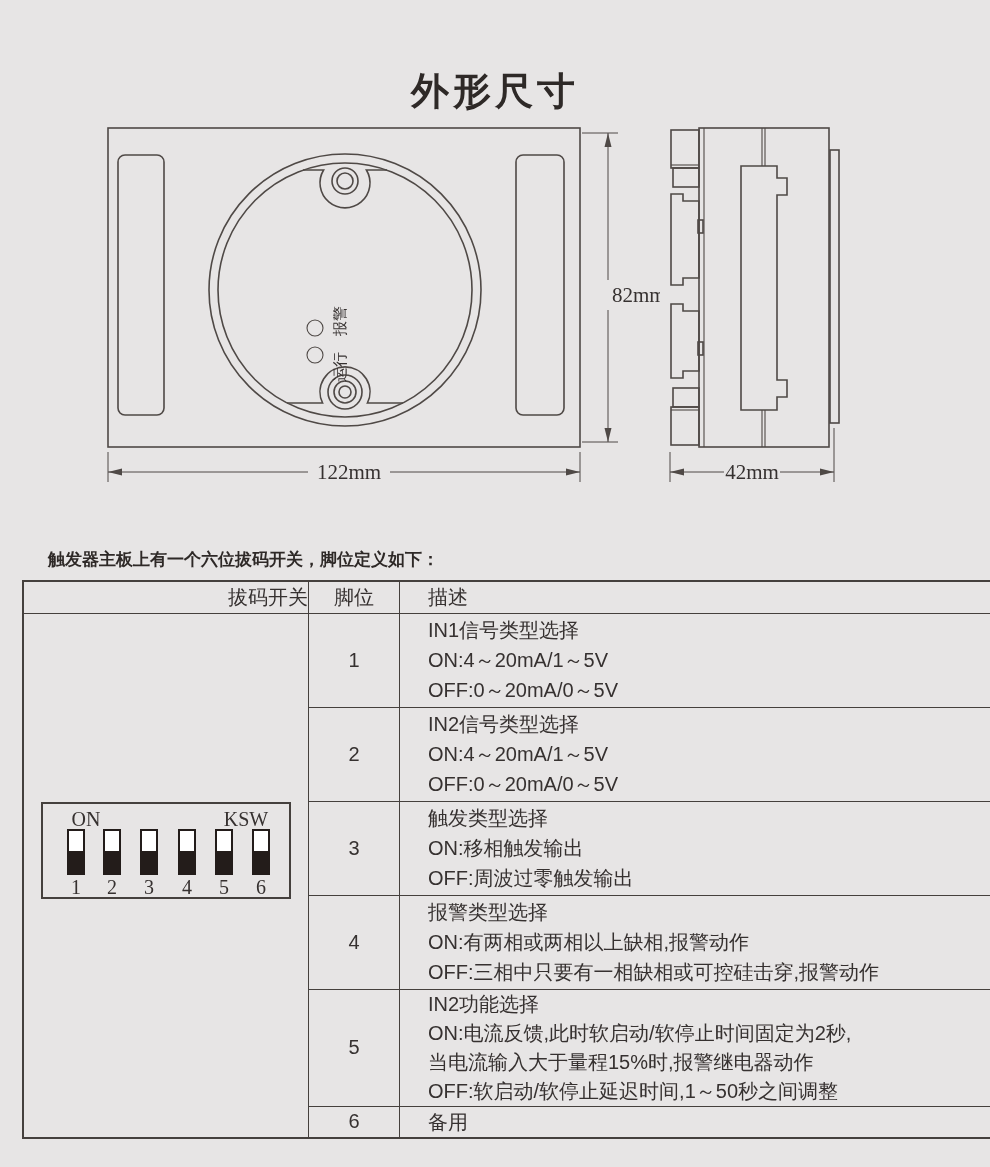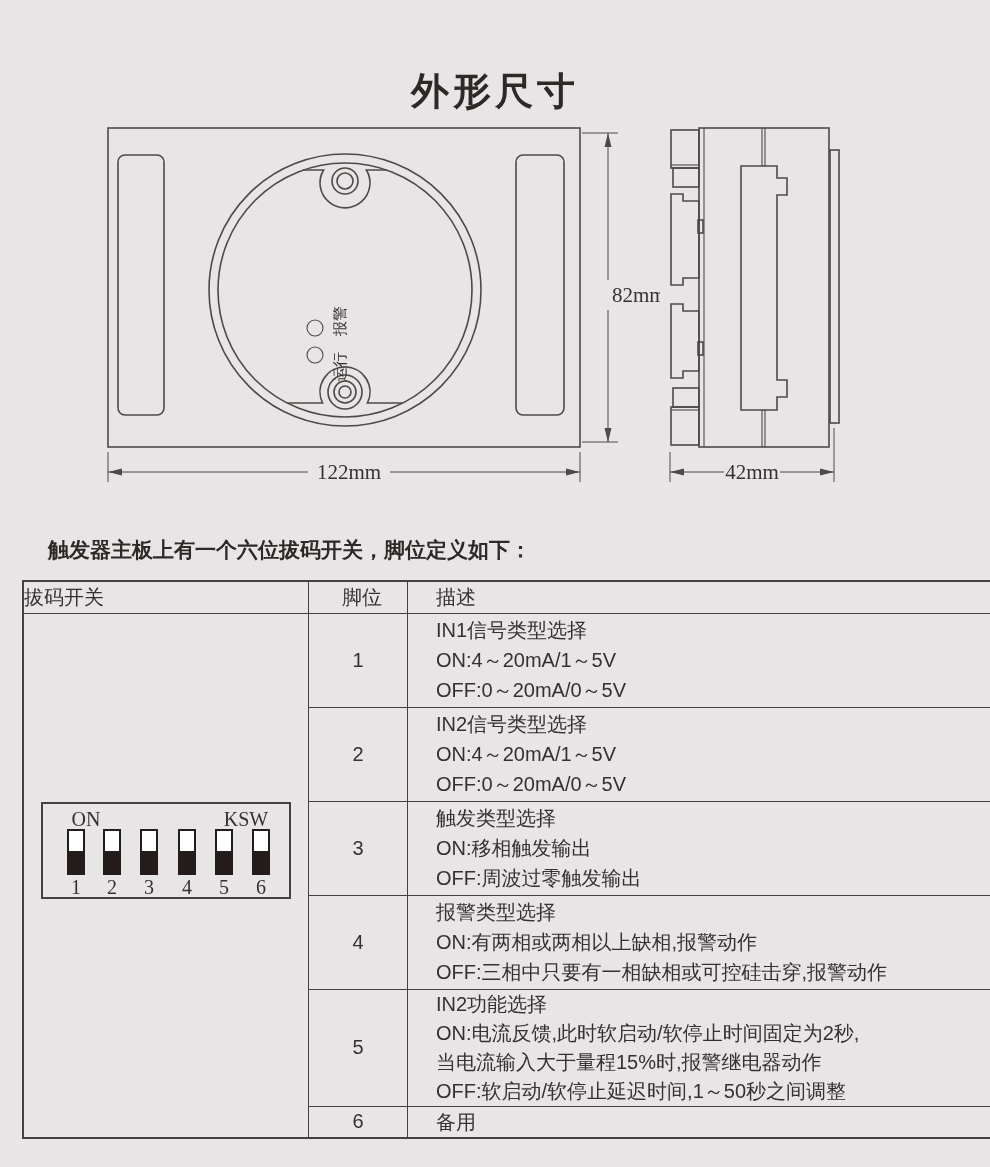--- a/index.html
+++ b/index.html
@@ -21,38 +21,38 @@
   .drawing.side{left:662px;}
   svg{display:block;}
   .ln{fill:none;stroke:#4f4946;stroke-width:1.6;}
   .thin{fill:none;stroke:#4f4946;stroke-width:1.1;}
   .dimln{fill:none;stroke:#4f4946;stroke-width:1;}
   .arrow{fill:#4f4946;stroke:none;}
   .dimtxt{font-family:"Liberation Serif",serif;font-size:21px;fill:#363130;}
   .ledtxt{font-size:15px;fill:#363130;}
 
   .intro{
-    position:absolute;left:48px;top:536px;
-    font-size:21px;font-weight:bold;color:#2e2927;white-space:nowrap;
+    position:absolute;left:48px;top:548px;
+    font-size:17px;font-weight:bold;color:#2e2927;white-space:nowrap;
   }
 
   .dip-table{
     position:absolute;left:22px;top:580px;
     border-collapse:collapse;table-layout:fixed;
     width:946px;
     font-size:20px;color:#363130;
   }
   .dip-table td,.dip-table th{
     border:1px solid #45403d;padding:0;font-weight:normal;
     vertical-align:middle;
   }
   .dip-table{border:2px solid #45403d;}
   .dip-table .hdr{height:32px;}
-  .dip-table th.c1{width:284px;text-align:left;}
-  .dip-table th.c2{width:90px;text-align:center;padding-left:8px;}
+  .dip-table th.c1{width:284px;text-align:right;}
+  .dip-table th.c2{width:90px;text-align:center;}
   .dip-table th.c3{width:568px;text-align:left;padding-left:28px;}
   .pin-cell{text-align:center;}
   .desc-cell{padding-left:28px !important;vertical-align:middle;}
   .desc-cell .l{line-height:30px;white-space:nowrap;}
   .r-std{height:94px;}
   .r-big{height:116px;}
   .r-big .l{line-height:29px;}
   .r-sm{height:32px;}
   .switch-cell{text-align:center;vertical-align:middle;}
   .switch-wrap{position:relative;top:-22px;display:inline-block;text-align:right;}

